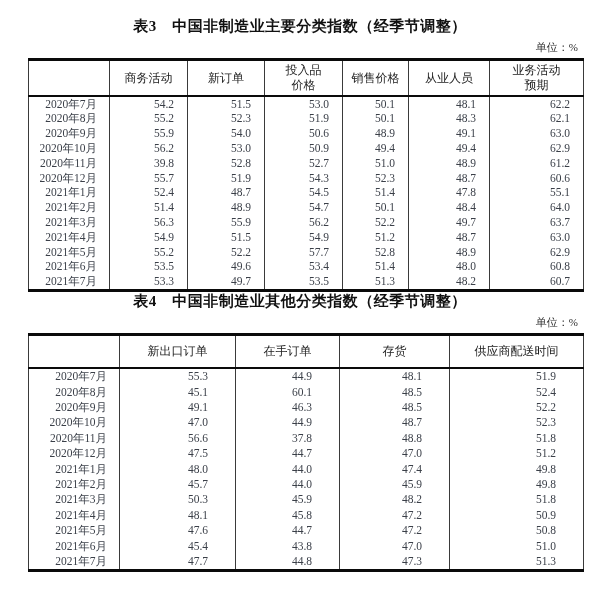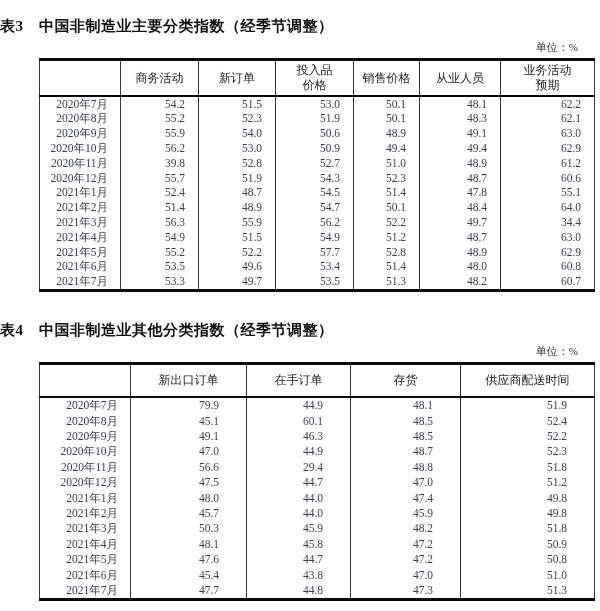--- a/index.html
+++ b/index.html
@@ -4,31 +4,31 @@
 <style>
   html, body { margin:0; padding:0; }
   body {
     width:600px; height:611px; background:#ffffff;
     font-family:"Liberation Serif","DejaVu Serif",serif;
     color:#3c3c3c;
     overflow:hidden;
   }
   .doc { width:600px; }
   .tbl-title {
-    text-align:left; font-weight:bold; font-size:15px; color:#111;
+    text-align:center; font-weight:bold; font-size:15px; color:#111;
     letter-spacing:0.5px;
   }
   .tbl-title.first { padding-top:17px; }
-  .tbl-title.second { padding-top:29px; }
+  .tbl-title.second { }
   .unit-label {
     width:578px; text-align:right; font-size:11px; color:#2b2b2b;
     margin-top:4px; margin-bottom:3px;
   }
   table.stat {
-    margin-left:39px; border-collapse:collapse; table-layout:fixed;
+    margin-left:28px; border-collapse:collapse; table-layout:fixed;
     width:550px;
     border-top:3px solid #0a0a0a;
     border-bottom:3px solid #0a0a0a;
     border-left:1px solid #3a3a3a;
     border-right:1px solid #3a3a3a;
   }
   table.stat thead tr { border-bottom:2px solid #0a0a0a; }
   table.stat th {
     font-weight:normal; font-size:12px; color:#222;
     text-align:center; vertical-align:middle;
@@ -160,21 +160,21 @@
           <td>48.4</td>
           <td>64.0</td>
         </tr>
         <tr>
           <td class="lbl">2021年3月</td>
           <td>56.3</td>
           <td>55.9</td>
           <td>56.2</td>
           <td>52.2</td>
           <td>49.7</td>
-          <td>34.4</td>
+          <td>63.7</td>
         </tr>
         <tr>
           <td class="lbl">2021年4月</td>
           <td>54.9</td>
           <td>51.5</td>
           <td>54.9</td>
           <td>51.2</td>
           <td>48.7</td>
           <td>63.0</td>
         </tr>
@@ -218,21 +218,21 @@
           <th></th>
           <th>新出口订单</th>
           <th>在手订单</th>
           <th>存货</th>
           <th>供应商配送时间</th>
         </tr>
       </thead>
     <tbody>
         <tr>
           <td class="lbl">2020年7月</td>
-          <td>79.9</td>
+          <td>55.3</td>
           <td>44.9</td>
           <td>48.1</td>
           <td>51.9</td>
         </tr>
         <tr>
           <td class="lbl">2020年8月</td>
           <td>45.1</td>
           <td>60.1</td>
           <td>48.5</td>
           <td>52.4</td>
@@ -247,21 +247,21 @@
         <tr>
           <td class="lbl">2020年10月</td>
           <td>47.0</td>
           <td>44.9</td>
           <td>48.7</td>
           <td>52.3</td>
         </tr>
         <tr>
           <td class="lbl">2020年11月</td>
           <td>56.6</td>
-          <td>29.4</td>
+          <td>37.8</td>
           <td>48.8</td>
           <td>51.8</td>
         </tr>
         <tr>
           <td class="lbl">2020年12月</td>
           <td>47.5</td>
           <td>44.7</td>
           <td>47.0</td>
           <td>51.2</td>
         </tr>

